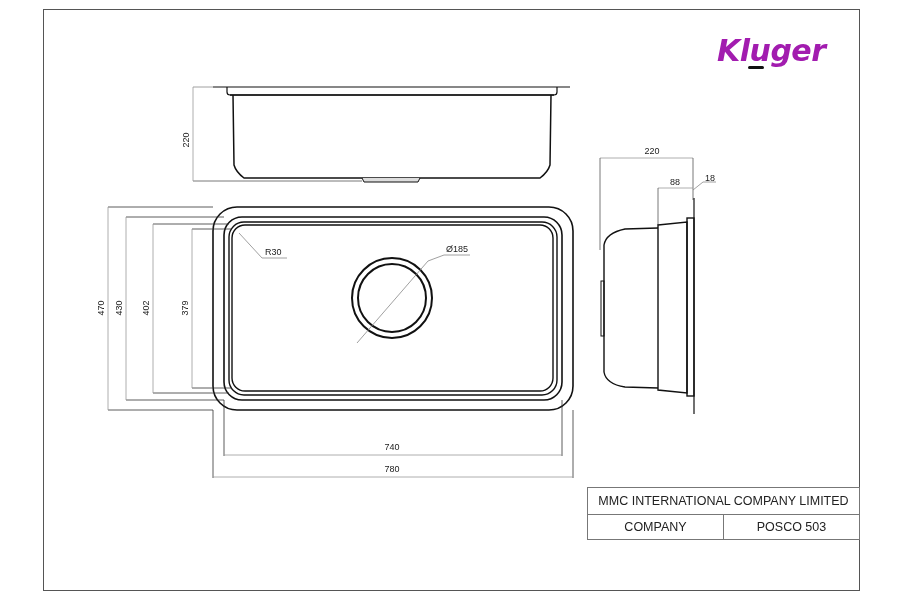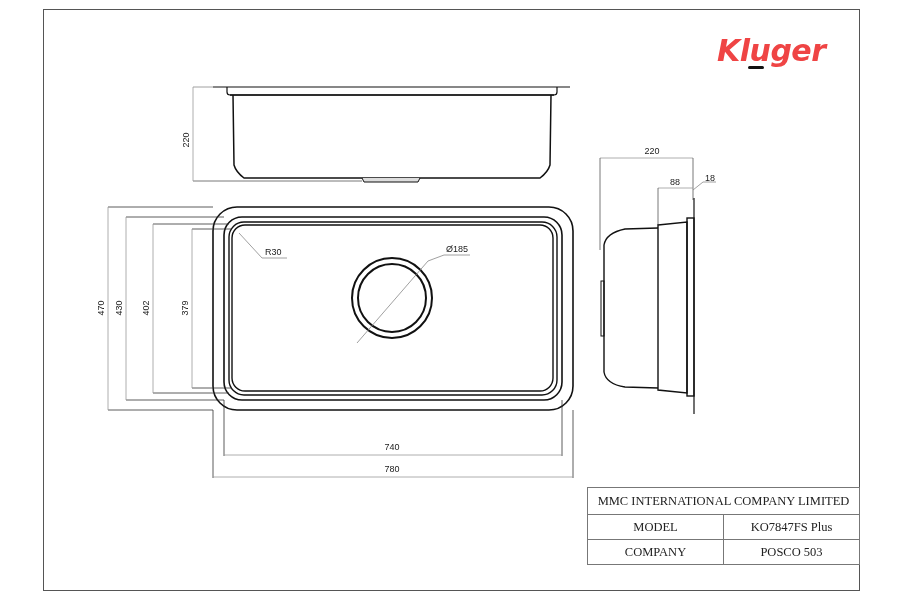--- a/index.html
+++ b/index.html
@@ -1,21 +1,21 @@
 <!DOCTYPE html>
 <html><head>
   <meta charset="utf-8">
   <style>
     html, body { margin: 0; padding: 0; background: #ffffff; }
     body { width: 900px; height: 600px; position: relative; overflow: hidden; font-family: "Liberation Sans", sans-serif; }
     #sheet { position: absolute; left: 0; top: 0; width: 900px; height: 600px; }
     .frame { position: absolute; left: 43px; top: 9px; width: 817px; height: 582px; border: 1.5px solid #555; box-sizing: border-box; }
-    .brand { position: absolute; left: 717px; top: 36px; font-family: "DejaVu Sans", sans-serif; font-weight: bold; font-style: italic; font-size: 30px; letter-spacing: -0.5px; color: #ef4444; line-height: 1; }
+    .brand { position: absolute; left: 717px; top: 36px; font-family: "DejaVu Sans", sans-serif; font-weight: bold; font-style: italic; font-size: 30px; letter-spacing: -0.5px; color: #a21caf; line-height: 1; }
     .brand-underline { position: absolute; left: 748px; top: 66px; width: 16px; height: 3px; border-radius: 2px; background: #111; }
-    .title-block { position: absolute; left: 587px; top: 487px; width: 273px; border-collapse: collapse; font-size: 12.5px; color: #222; font-family: Liberation Serif, serif; }
+    .title-block { position: absolute; left: 587px; top: 487px; width: 273px; border-collapse: collapse; font-size: 12.5px; color: #222; }
     .title-block td { border: 1px solid #777; height: 24px; text-align: center; padding: 0; }
     .title-block tr.company td { height: 26px; }
     .title-block td.k { width: 135px; }
     svg text { font-family: "Liberation Sans", sans-serif; font-size: 9px; fill: #222; }
   </style>
 </head>
 <body>
 
 <div id="sheet">
   <div class="frame"></div>
@@ -97,22 +97,18 @@
     <text x="675" y="185" text-anchor="middle">88</text>
     <text x="710" y="181" text-anchor="middle">18</text>
   </svg>
 
   <table class="title-block">
     <tbody>
         <tr class="company">
           <td colspan="2">MMC INTERNATIONAL COMPANY LIMITED</td>
         </tr>
     <tr>
-          <td class="k">MODEL</td>
-          <td>KO7847FS Plus</td>
-        </tr>
-    <tr>
           <td class="k">COMPANY</td>
           <td>POSCO 503</td>
         </tr>
   </tbody>
     </table>
 </div>
 
 </body></html>

